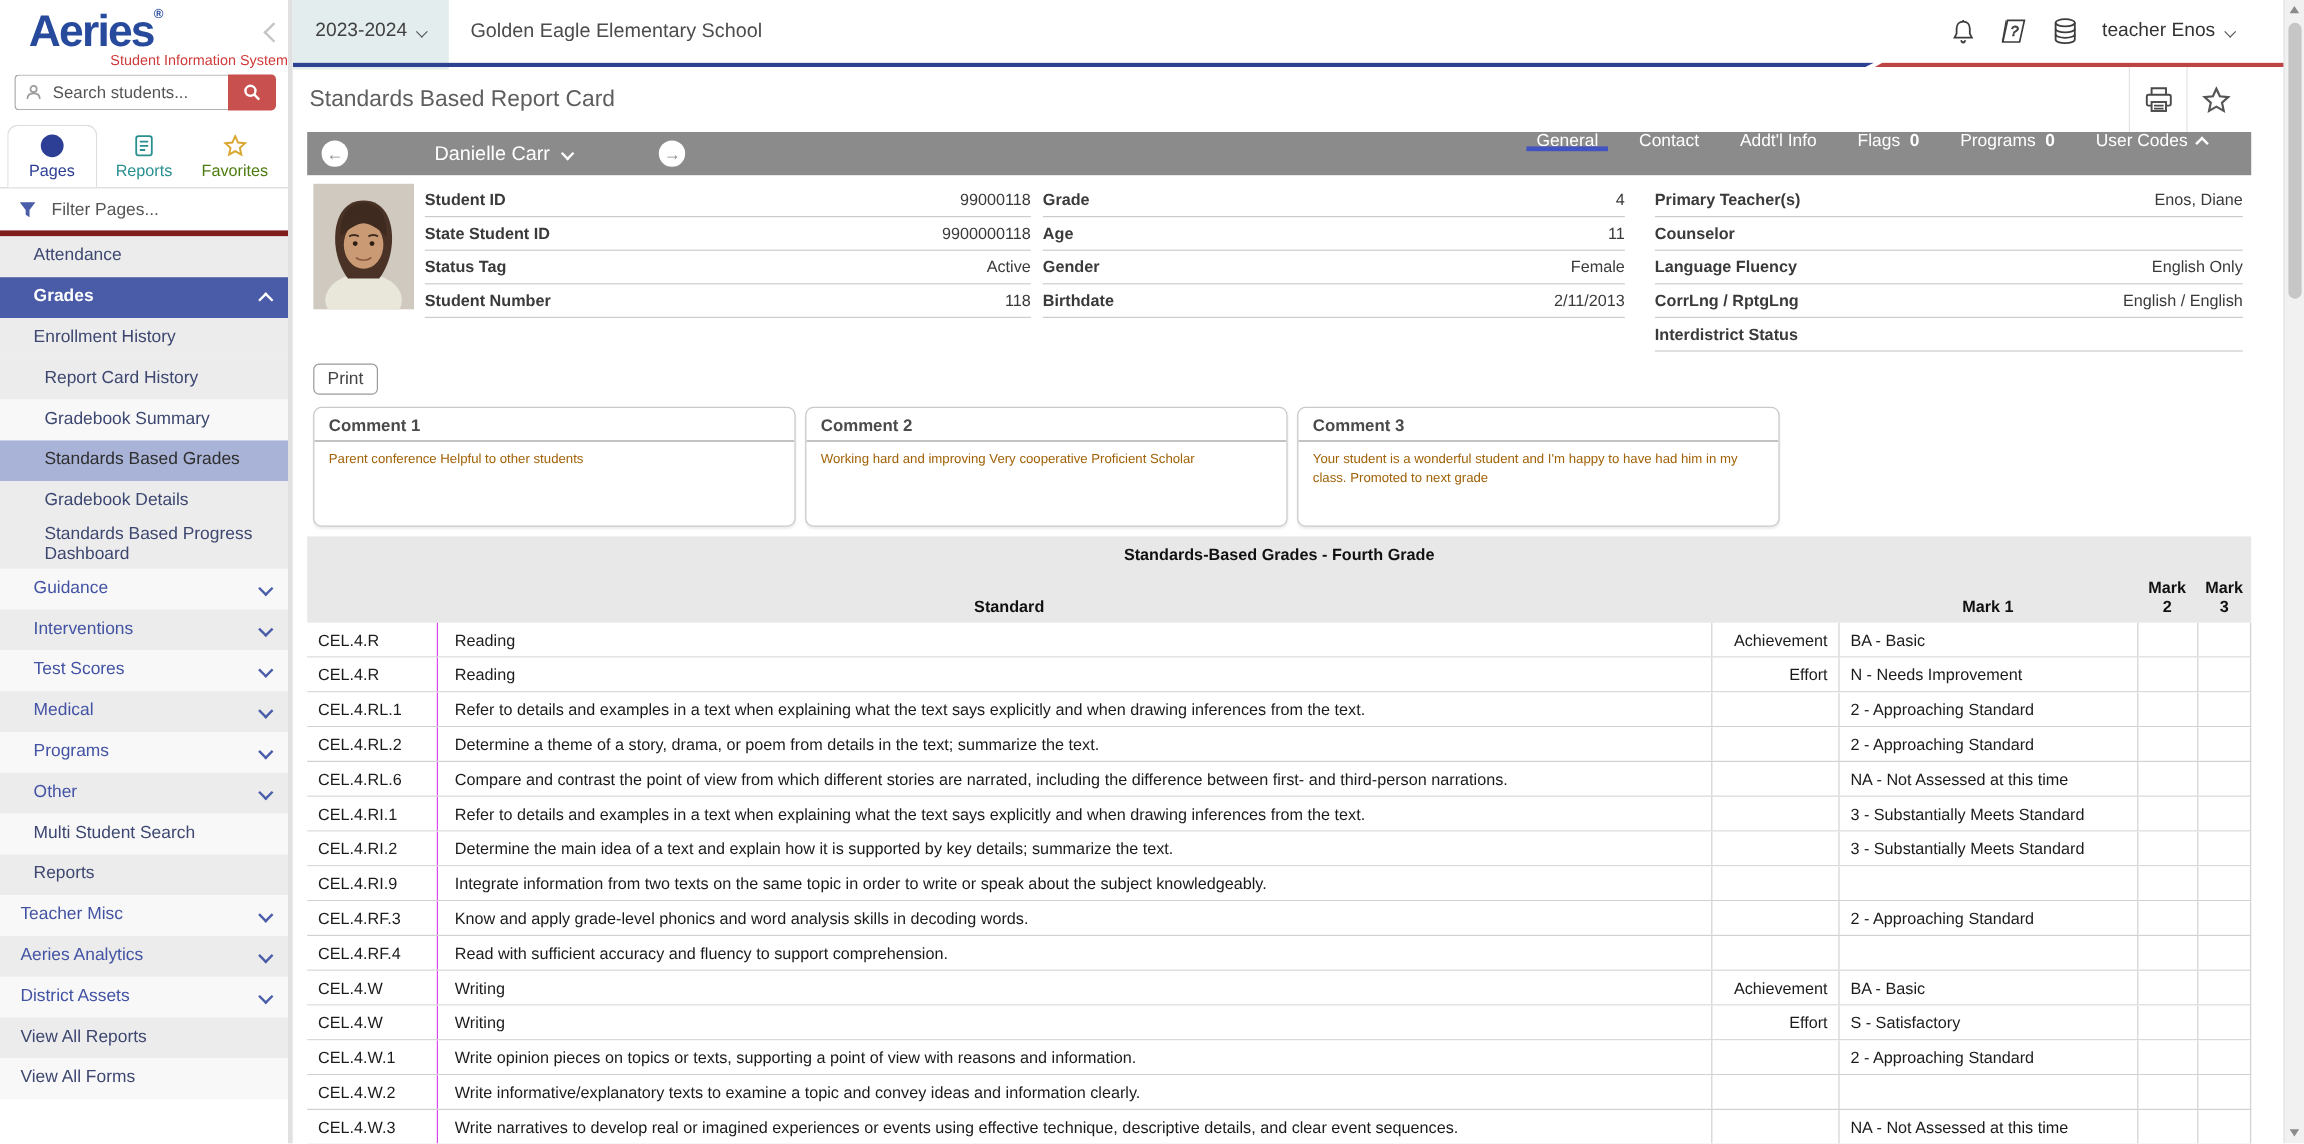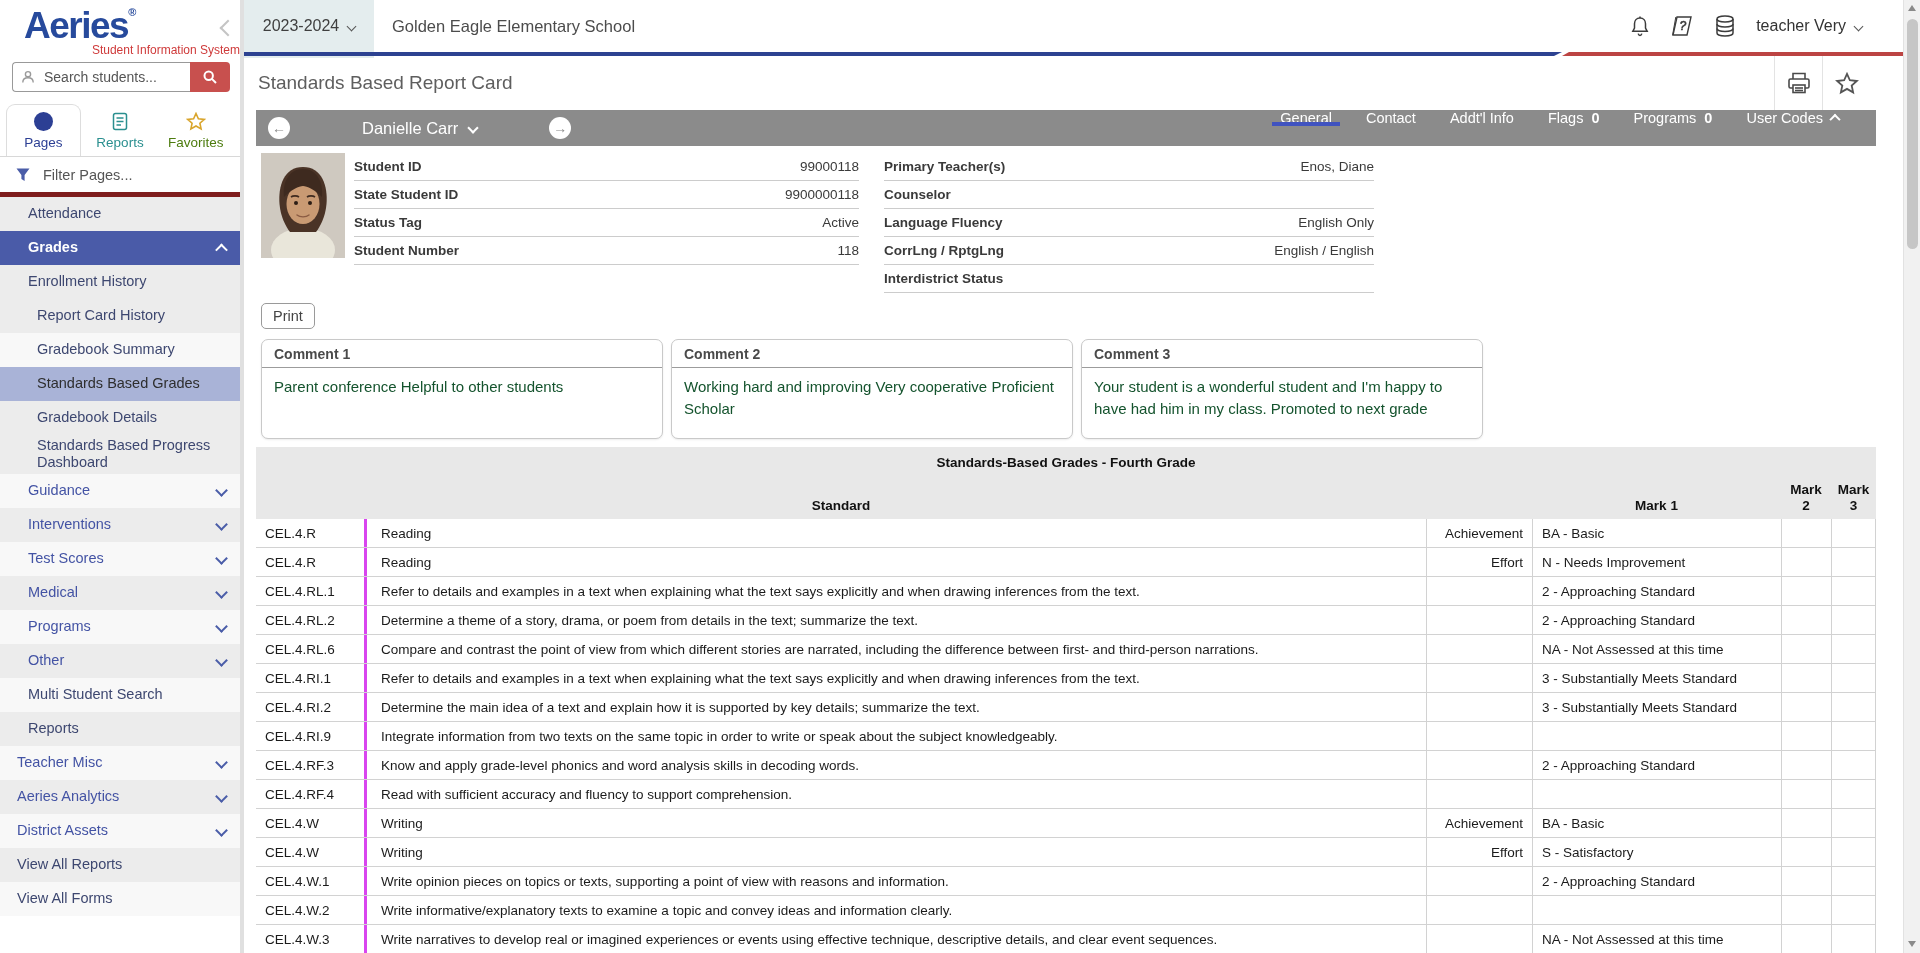--- a/index.html
+++ b/index.html
@@ -98,35 +98,35 @@
   .ilabel { font-weight:bold; color:#3a3a3a; }
   .ival { color:#3a3a3a; }
 
   .print-btn { margin:10px 0 0 5px; padding:4px 11px; font-size:14.5px; color:#444; background:#fff;
                border:1px solid #9a9a9a; border-radius:5px; cursor:pointer; font-family:inherit; }
   .comments { display:flex; gap:8px; margin-top:10px; margin-left:5px; }
   .comment-box { width:402px; box-sizing:border-box; height:100px; border:1px solid #c9c9c9;
                  border-radius:7px; box-shadow:0 1px 2px rgba(0,0,0,0.08); background:#fff; overflow:hidden; }
   .comment-title { padding:6px 12px 5px; font-size:14px; font-weight:bold; color:#4a4a4a;
                    border-bottom:1px solid #9c9c9c; }
-  .comment-text { padding:8px 12px 0; font-size:15px; color:#14532d; line-height:1.45; }
+  .comment-text { padding:8px 12px 0; font-size:11px; color:#a16207; line-height:1.45; }
 
   .gtable { margin-top:8px; width:1620px; font-size:13.5px; color:#1b1b1b; }
   .gt-head { background:#e8e8e8; }
   .gt-title { text-align:center; font-weight:bold; padding-top:8px; color:#111; }
   .gt-cols { display:grid; grid-template-columns:108px 1062px 106px 249px 50px 45px;
              align-items:end; padding:12px 0 6px; font-weight:bold; color:#111; }
   .gt-col-standard { grid-column:1 / 3; text-align:center; }
   .gt-col-m1 { text-align:center; }
   .gt-col-m2, .gt-col-m3 { text-align:center; line-height:1.15; padding:0 4px; }
   .trow { display:grid; grid-template-columns:108px 1062px 106px 249px 50px 45px; min-height:28px;
           border-bottom:1px solid #d2d2d2; border-right:1px solid #d2d2d2; background:#fff; }
   .tcell { display:flex; align-items:center; box-sizing:border-box; }
   .c-code { padding-left:9px; }
-  .c-desc { padding-left:14px; border-left:3px solid #d946ef; }
+  .c-desc { padding-left:14px; border-left:1px solid #d946ef; }
   .c-type { border-left:1px solid #d2d2d2; justify-content:flex-end; padding-right:9px; }
   .c-m1 { border-left:1px solid #d2d2d2; padding-left:9px; }
   .c-m2, .c-m3 { border-left:1px solid #d2d2d2; }
 
   .scrollbar { position:absolute; top:0; right:0; width:17px; height:953px; background:#f1f1f1;
                border-left:1px solid #e2e2e2; box-sizing:border-box; display:flex;
                flex-direction:column; align-items:center; }
   .sb-up { margin-top:5px; width:0; height:0; border-left:4px solid transparent;
            border-right:4px solid transparent; border-bottom:6px solid #8a8a8a; cursor:pointer; }
   .sb-thumb { width:11px; height:230px; background:#c6c6c6; border-radius:6px; margin-top:8px; cursor:pointer; }
@@ -303,21 +303,21 @@
         </span>
         <span class="icon-btn">
           <svg width="24" height="24" viewBox="0 0 24 24" fill="none" stroke="#3c3c3c" stroke-width="1.5">
             <ellipse cx="12" cy="5" rx="8" ry="3"></ellipse>
             <path d="M4 5 L4 19 C4 20.7 7.6 22 12 22 C16.4 22 20 20.7 20 19 L20 5"></path>
             <path d="M4 10 C4 11.7 7.6 13 12 13 C16.4 13 20 11.7 20 10"></path>
             <path d="M4 14.5 C4 16.2 7.6 17.5 12 17.5 C16.4 17.5 20 16.2 20 14.5"></path>
           </svg>
         </span>
         <span class="user-chip">
-          <span>teacher Very</span>
+          <span>teacher Enos</span>
           <span class="chev"></span>
         </span>
       </div>
     </header>
 
     <div class="accent">
       <div class="accent-blue"></div>
       <div class="accent-red"></div>
     </div>
 
@@ -407,20 +407,38 @@
               </div>
               <div class="irow">
                 <span class="ilabel">Status Tag</span>
                 <span class="ival">Active</span>
               </div>
               <div class="irow">
                 <span class="ilabel">Student Number</span>
                 <span class="ival">118</span>
               </div>
             </div>
+            <div class="icol icol1">
+              <div class="irow">
+                <span class="ilabel">Grade</span>
+                <span class="ival">4</span>
+              </div>
+              <div class="irow">
+                <span class="ilabel">Age</span>
+                <span class="ival">11</span>
+              </div>
+              <div class="irow">
+                <span class="ilabel">Gender</span>
+                <span class="ival">Female</span>
+              </div>
+              <div class="irow">
+                <span class="ilabel">Birthdate</span>
+                <span class="ival">2/11/2013</span>
+              </div>
+            </div>
             <div class="icol icol2">
               <div class="irow">
                 <span class="ilabel">Primary Teacher(s)</span>
                 <span class="ival">Enos, Diane</span>
               </div>
               <div class="irow">
                 <span class="ilabel">Counselor</span>
                 <span class="ival"></span>
               </div>
               <div class="irow">

